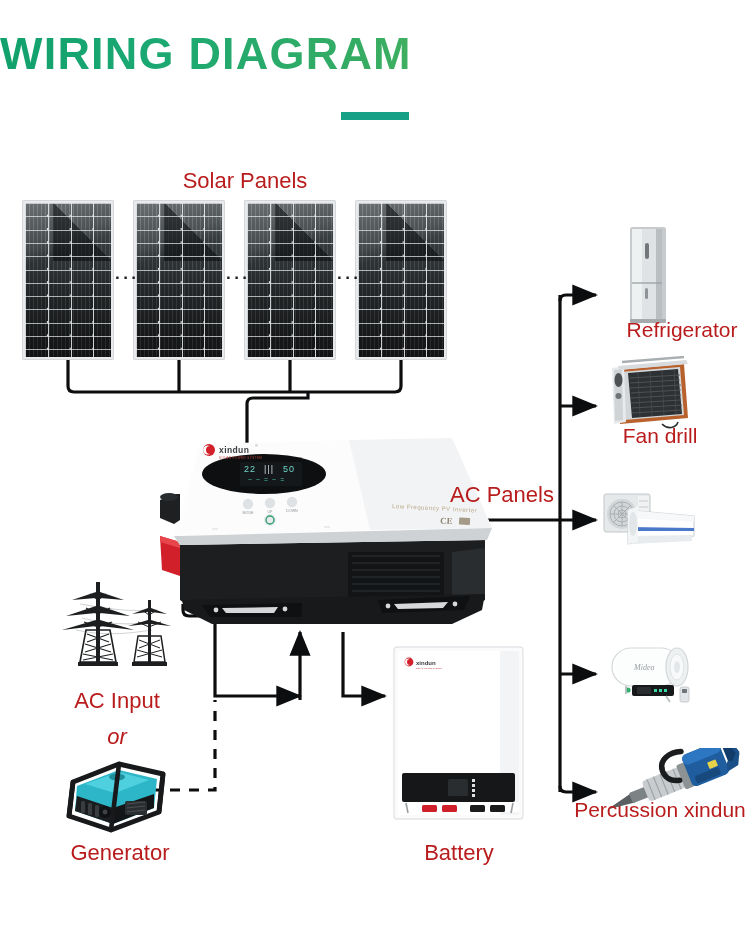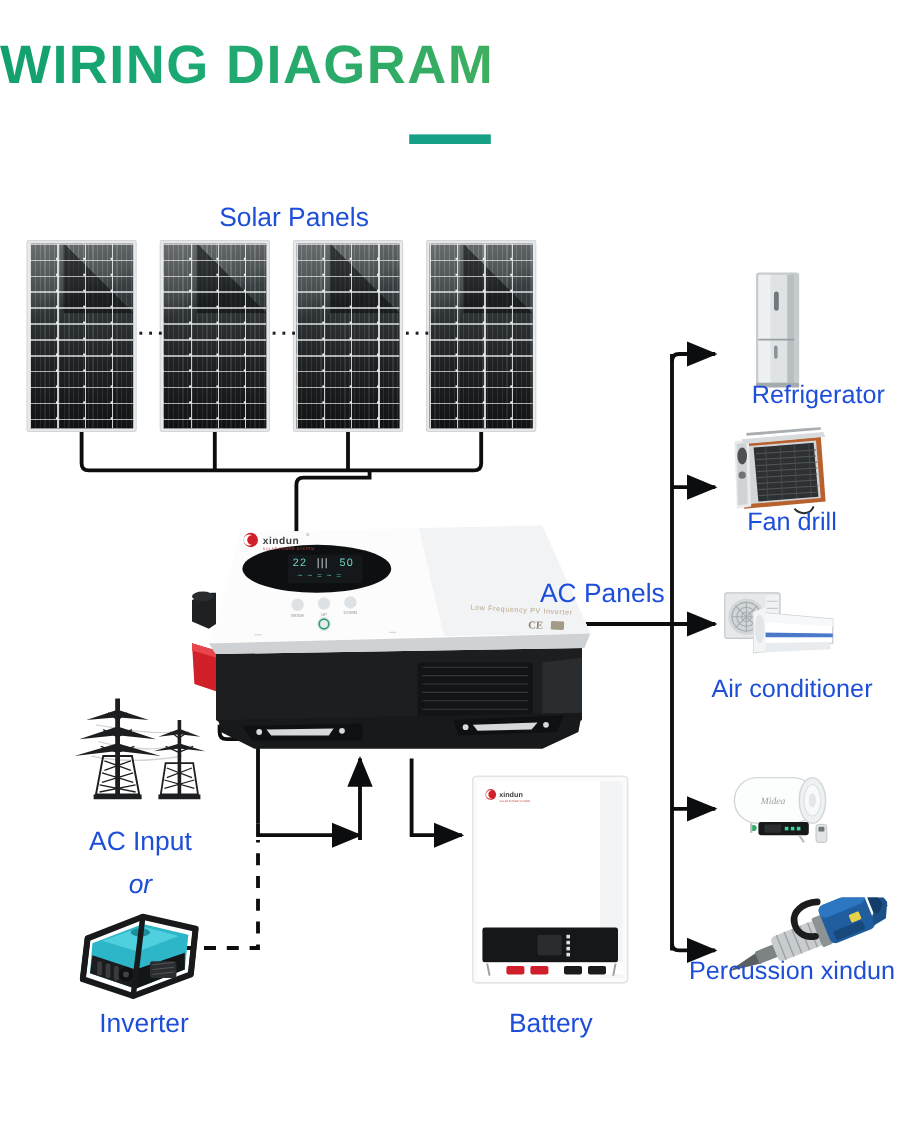--- a/index.html
+++ b/index.html
@@ -34,21 +34,21 @@
   #title-underline {
     position: absolute;
     top: 112px; left: 341px;
     width: 68px; height: 8px;
     background: #16a085;
   }
 
   
   .label {
     position: absolute;
-    color: #1d4ed8;
+    color: #b91c1c;
     font-size: 21px;
     font-family: "Liberation Sans", sans-serif;
     white-space: nowrap;
     text-align: center;
   }
   .label.lg { font-size: 22px; }
 
   
   .panel {
     position: absolute;
@@ -345,21 +345,21 @@
         <line x1="72" y1="56" x2="90" y2="54"></line>
       </g>
 
       <g fill="none" stroke="#17191b" stroke-width="4.6" stroke-linecap="round">
         <path d="M18,26 L14,60"></path>
           <path d="M64,8 L56,74"></path>
           <path d="M108,18 L104,56"></path>
       </g>
     </svg>
   </div>
-  <div class="label lg" style="left:45px; top:840px; width:150px;">Inverter</div>
+  <div class="label lg" style="left:45px; top:840px; width:150px;">Generator</div>
 
   <div id="battery">
     <svg viewBox="0 0 133 190" width="133" height="190">
       <rect x="2" y="2" width="129" height="172" rx="3" fill="#fbfbfc" stroke="#e3e5e7" stroke-width="1.4"></rect>
       <rect x="6" y="6" width="121" height="164" rx="2" fill="#ffffff"></rect>
       <path d="M108,6 L127,6 L127,170 L108,170 Z" fill="#f3f4f5"></path>
 
       <g>
         <circle cx="17" cy="17" r="4.4" fill="#d1202a"></circle>
         <path d="M18,14 a3.4,3.4 0 1 0 0,6 a2.4,2.4 0 1 1 0,-6" fill="#ffffff"></path>
@@ -463,21 +463,20 @@
       </g>
 
       <path d="M26,20 L92,26 L92,46 L26,54 Z" fill="#ffffff" stroke="#cdd1d3" stroke-width="1.1"></path>
       <path d="M26,20 L92,26 L92,32 L26,28 Z" fill="#f7f8f9"></path>
       <path d="M28,37 L92,38 L92,41 L28,41 Z" fill="#4a79c9"></path>
       <path d="M28,46 L90,45 L90,51 L30,54 Z" fill="#e9ecee"></path>
       <path d="M26,20 L36,16 L36,52 L26,54 Z" fill="#f2f4f5"></path>
       <ellipse cx="31" cy="34" rx="4" ry="12" fill="#e3e6e8"></ellipse>
     </svg>
   </div>
-  <div class="label" style="left:570px; top:563px; width:180px;">Air conditioner</div>
 
   <div class="appliance" style="left:606px; top:640px; width:92px; height:68px;">
     <svg viewBox="0 0 92 68" width="92" height="68">
       <rect x="6" y="8" width="68" height="38" rx="19" fill="#ffffff" stroke="#d3d7d9" stroke-width="1.2"></rect>
       <rect x="8" y="10" width="62" height="34" rx="17" fill="#fcfdfd"></rect>
       <ellipse cx="71" cy="27" rx="11" ry="19" fill="#eef1f2" stroke="#d3d7d9" stroke-width="1.2"></ellipse>
       <ellipse cx="71" cy="27" rx="7" ry="13" fill="#f7f9fa" stroke="#dde0e2" stroke-width="0.9"></ellipse>
       <ellipse cx="71" cy="27" rx="3" ry="6" fill="#e3e7e9"></ellipse>
       <text x="28" y="30" font-size="8" fill="#9aa0a3" font-family="Liberation Serif, serif" font-style="italic">Midea</text>
 

